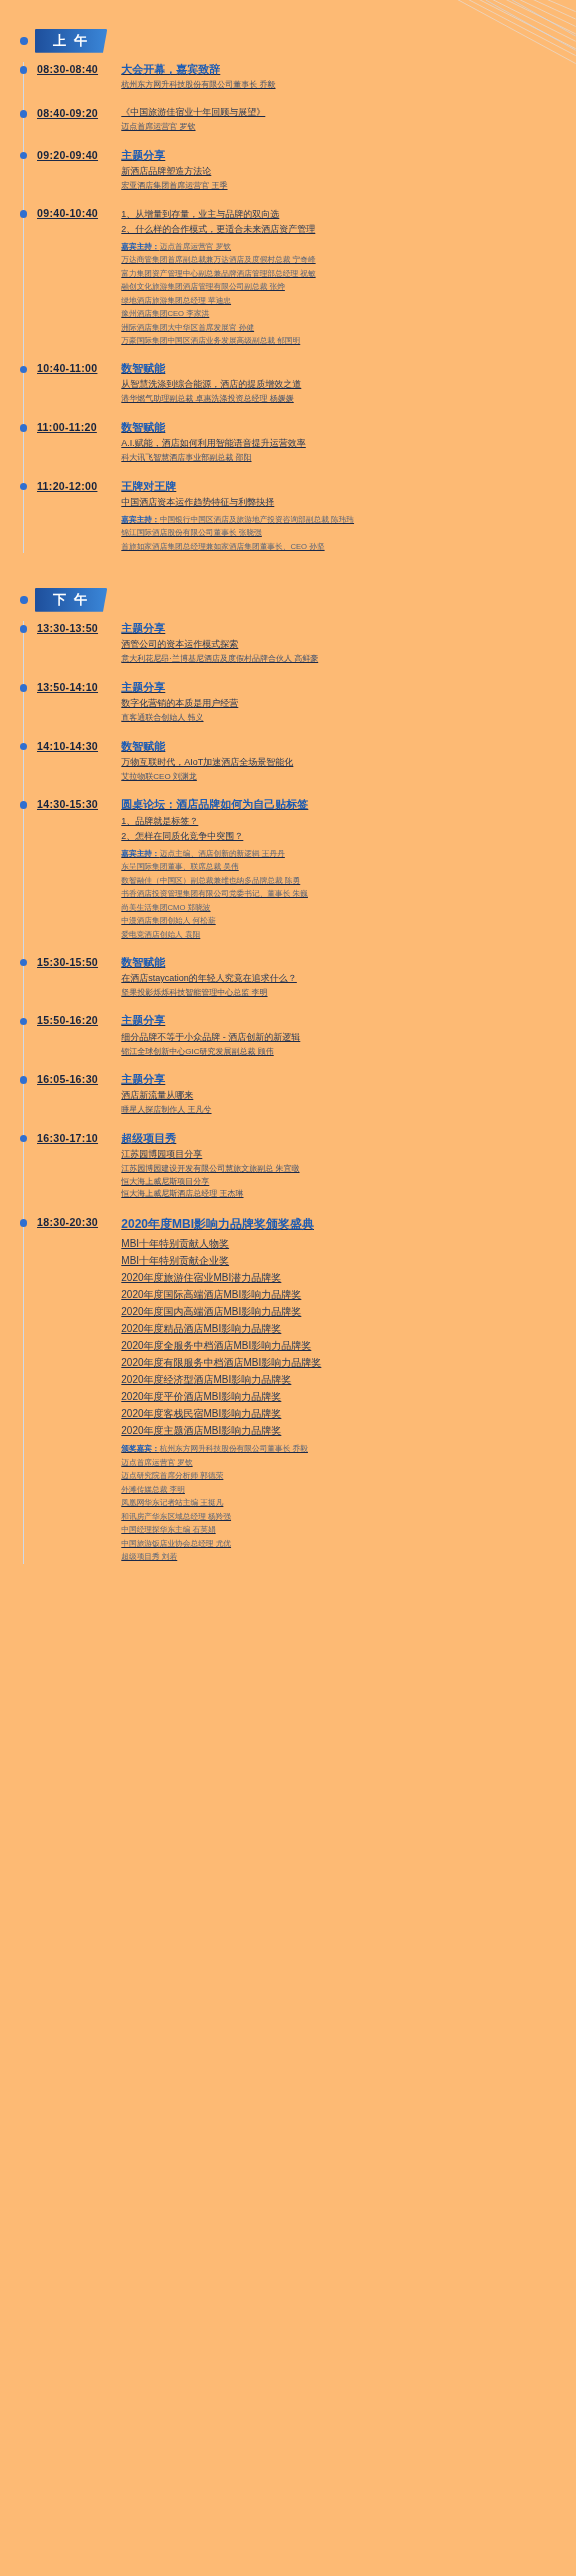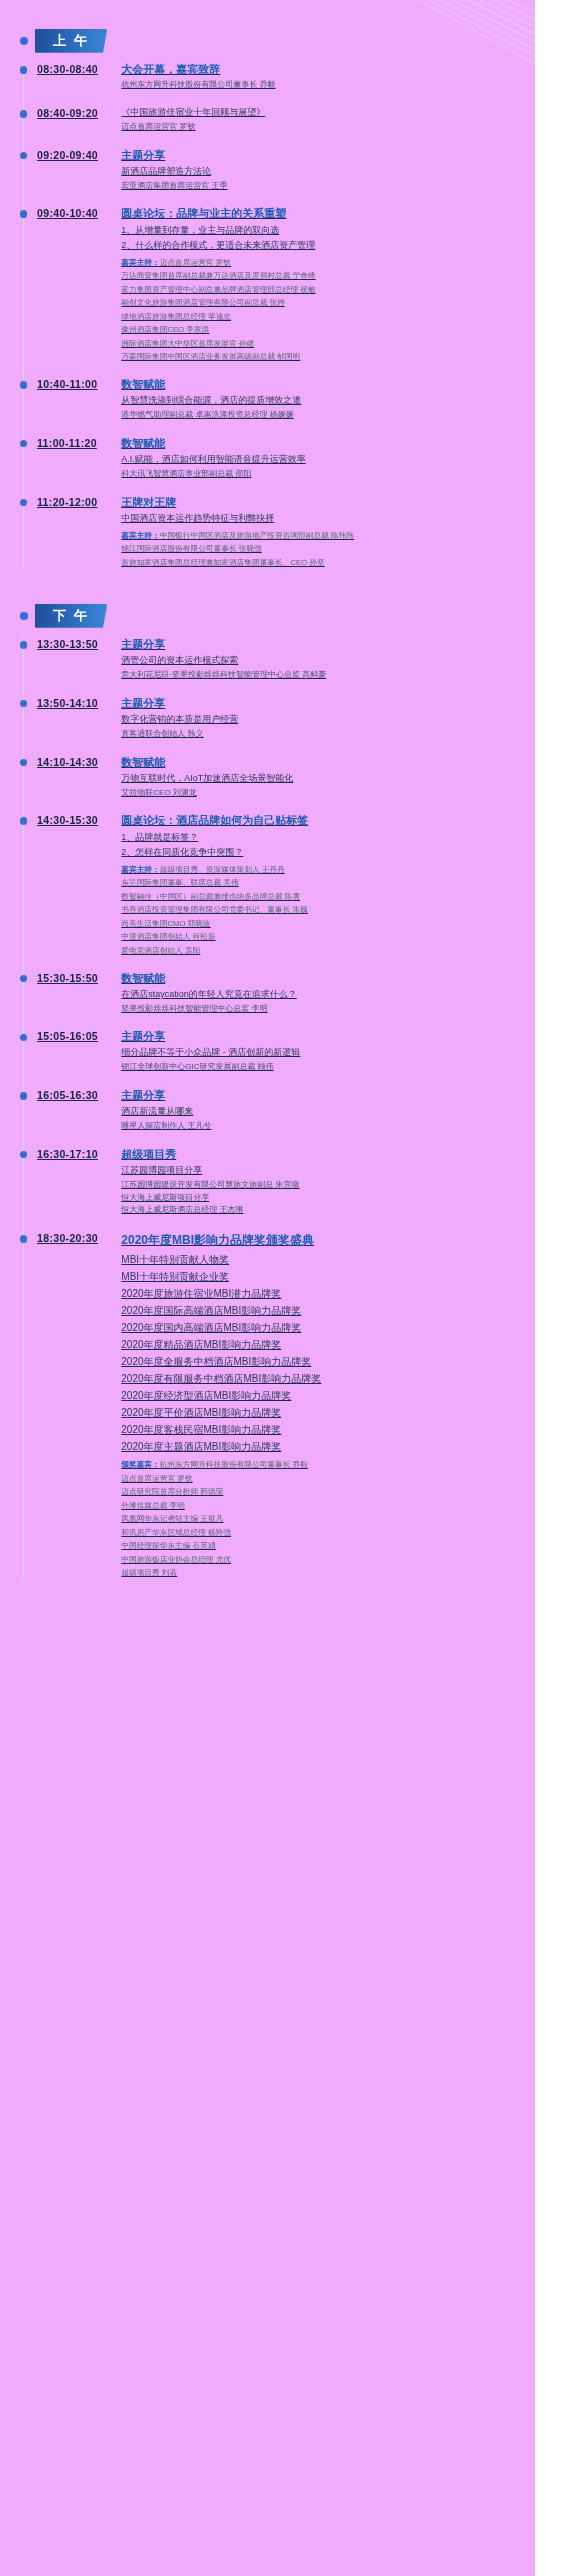--- a/index.html
+++ b/index.html
@@ -6,23 +6,23 @@
   body {
     margin: 0;
     padding: 0;
     width: 583px;
     background: #ffffff;
     font-family: "Liberation Sans", sans-serif;
     color: #1b2a4a;
   }
   .page {
     position: relative;
-    width: 535px;
+    width: 576px;
     min-height: 2576px;
-    background: #f0abfc;
+    background: #fdba74;
     overflow: hidden;
   }
   
   .deco {
     position: absolute;
     top: 0; right: 0;
     width: 223px; height: 90px;
     overflow: hidden;
     pointer-events: none;
   }
@@ -217,21 +217,20 @@
         <div class="title">主题分享</div>
         <div class="subtitle">新酒店品牌塑造方法论</div>
         <div class="person">宏亚酒店集团首席运营官 王季</div>
       </div>
     </div>
 
     <div class="item">
       <span class="dot"></span>
       <div class="time">09:40-10:40</div>
       <div class="content">
-        <div class="title">圆桌论坛：品牌与业主的关系重塑</div>
         <div class="numlist">
           <div>1、从增量到存量，业主与品牌的双向选</div>
           <div>2、什么样的合作模式，更适合未来酒店资产管理</div>
         </div>
         <div class="guest-block">
           <span class="guest-label">嘉宾主持：</span><span>迈点首席运营官 罗钦</span>
           <span class="guest-line">万达商管集团首席副总裁兼万达酒店及度假村总裁 宁奇峰</span>
           <span class="guest-line">富力集团资产管理中心副总兼品牌酒店管理部总经理 祝敏</span>
           <span class="guest-line">融创文化旅游集团酒店管理有限公司副总裁 张烨</span>
           <span class="guest-line">绿地酒店旅游集团总经理 苹迪忠</span>
@@ -288,21 +287,21 @@
 
   <div class="timeline">
     <div class="tl-line"></div>
 
     <div class="item">
       <span class="dot"></span>
       <div class="time">13:30-13:50</div>
       <div class="content">
         <div class="title">主题分享</div>
         <div class="subtitle">酒管公司的资本运作模式探索</div>
-        <div class="person">意大利花尼昂·坚果投影烁烁科技智能管理中心总监 高鲜豪</div>
+        <div class="person">意大利花尼昂·兰博基尼酒店及度假村品牌合伙人 高鲜豪</div>
       </div>
     </div>
 
     <div class="item">
       <span class="dot"></span>
       <div class="time">13:50-14:10</div>
       <div class="content">
         <div class="title">主题分享</div>
         <div class="subtitle">数字化营销的本质是用户经营</div>
         <div class="person">直客通联合创始人 韩义</div>
@@ -322,21 +321,21 @@
     <div class="item">
       <span class="dot"></span>
       <div class="time">14:30-15:30</div>
       <div class="content">
         <div class="title">圆桌论坛：酒店品牌如何为自己贴标签</div>
         <div class="numlist">
           <div>1、品牌就是标签？</div>
           <div>2、怎样在同质化竞争中突围？</div>
         </div>
         <div class="guest-block">
-          <span class="guest-label">嘉宾主持：</span><span>超级项目秀、资深媒体策划人 王丹丹</span>
+          <span class="guest-label">嘉宾主持：</span><span>迈点主编、酒店创新的新逻辑 王丹丹</span>
           <span class="guest-line">东呈国际集团董事、联席总裁 吴伟</span>
           <span class="guest-line">数智融佳（中国区）副总裁兼维也纳多品牌总裁 陈勇</span>
           <span class="guest-line">书香酒店投资管理集团有限公司党委书记、董事长 朱巍</span>
           <span class="guest-line">尚美生活集团CMO 郑晓波</span>
           <span class="guest-line">中漫酒店集团创始人 何松薪</span>
           <span class="guest-line">爱电竞酒店创始人 袁阳</span>
         </div>
       </div>
     </div>
 
@@ -345,21 +344,21 @@
       <div class="time">15:30-15:50</div>
       <div class="content">
         <div class="title">数智赋能</div>
         <div class="subtitle">在酒店staycation的年轻人究竟在追求什么？</div>
         <div class="person">坚果投影烁烁科技智能管理中心总监 李明</div>
       </div>
     </div>
 
     <div class="item">
       <span class="dot"></span>
-      <div class="time">15:05-16:05</div>
+      <div class="time">15:50-16:20</div>
       <div class="content">
         <div class="title">主题分享</div>
         <div class="subtitle">细分品牌不等于小众品牌 - 酒店创新的新逻辑</div>
         <div class="person">锦江全球创新中心GIC研究发展副总裁 顾伟</div>
       </div>
     </div>
 
     <div class="item">
       <span class="dot"></span>
       <div class="time">16:05-16:30</div>

